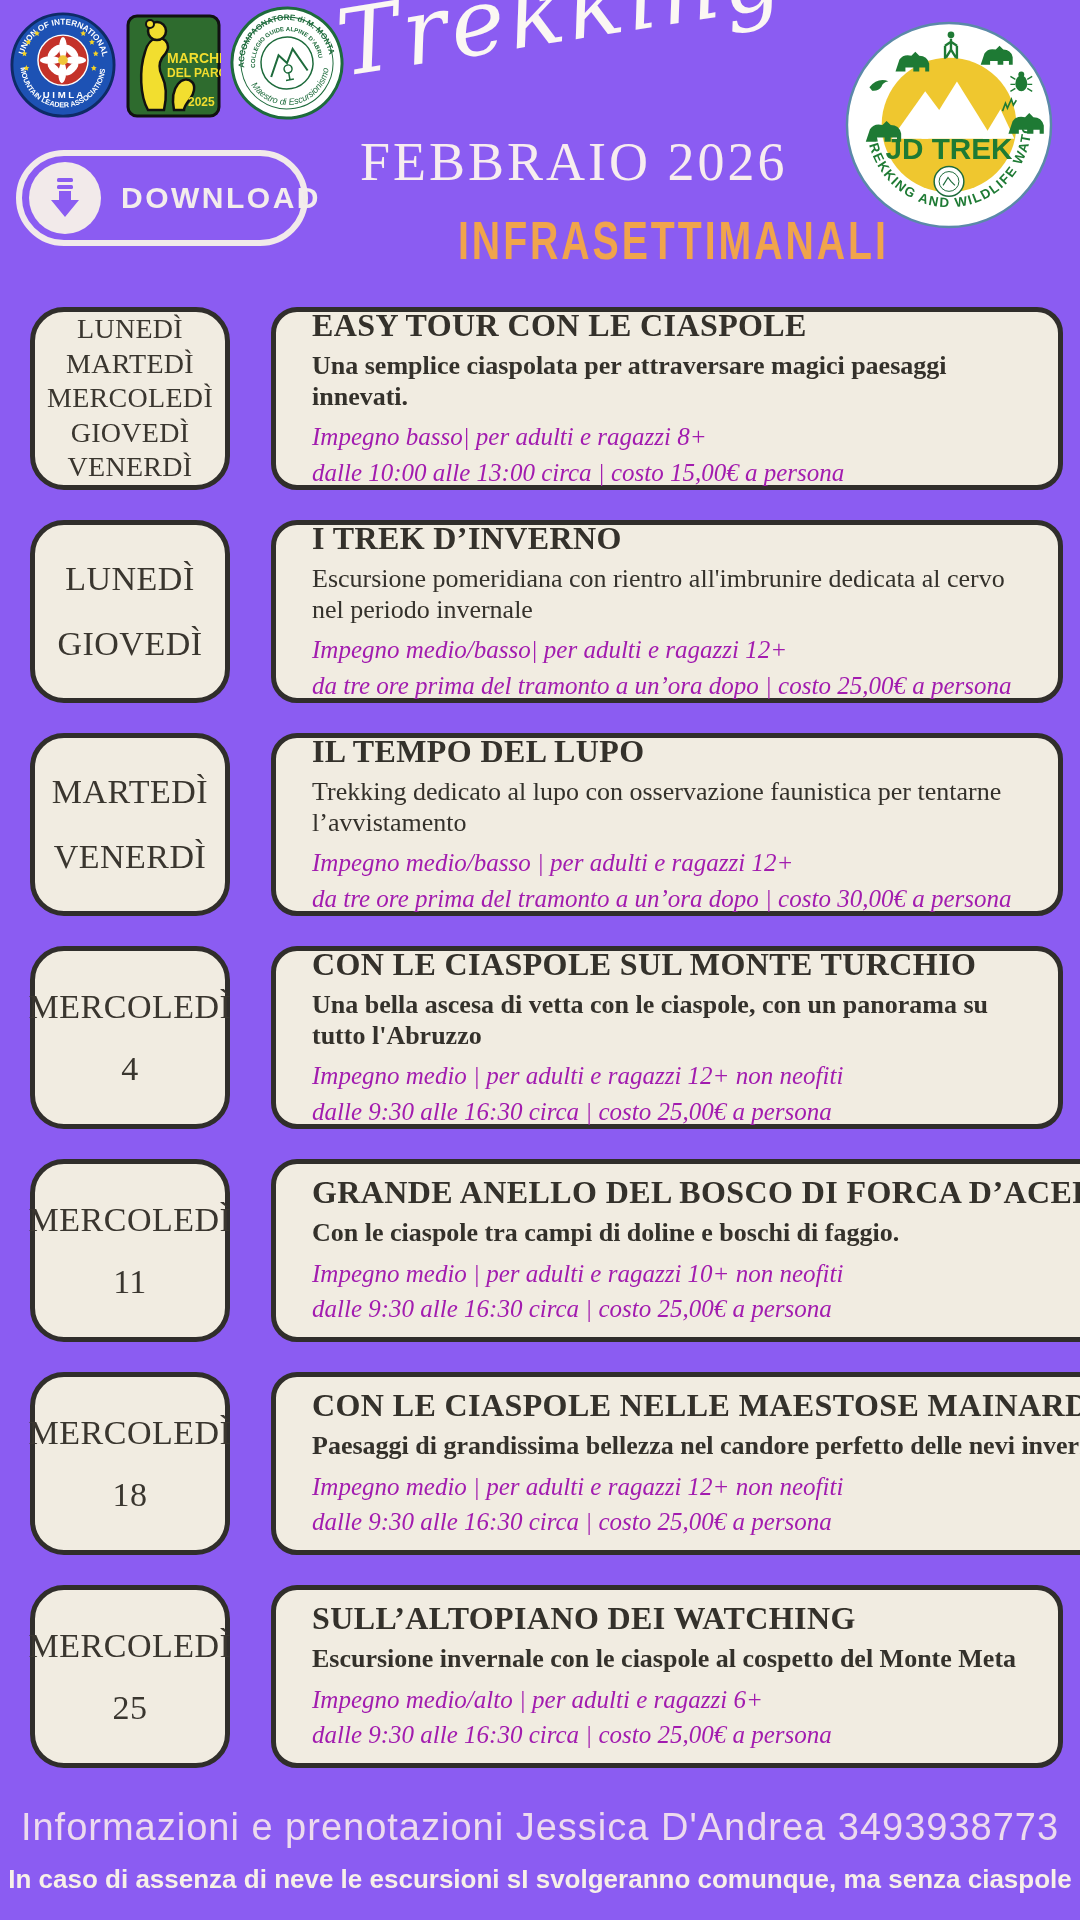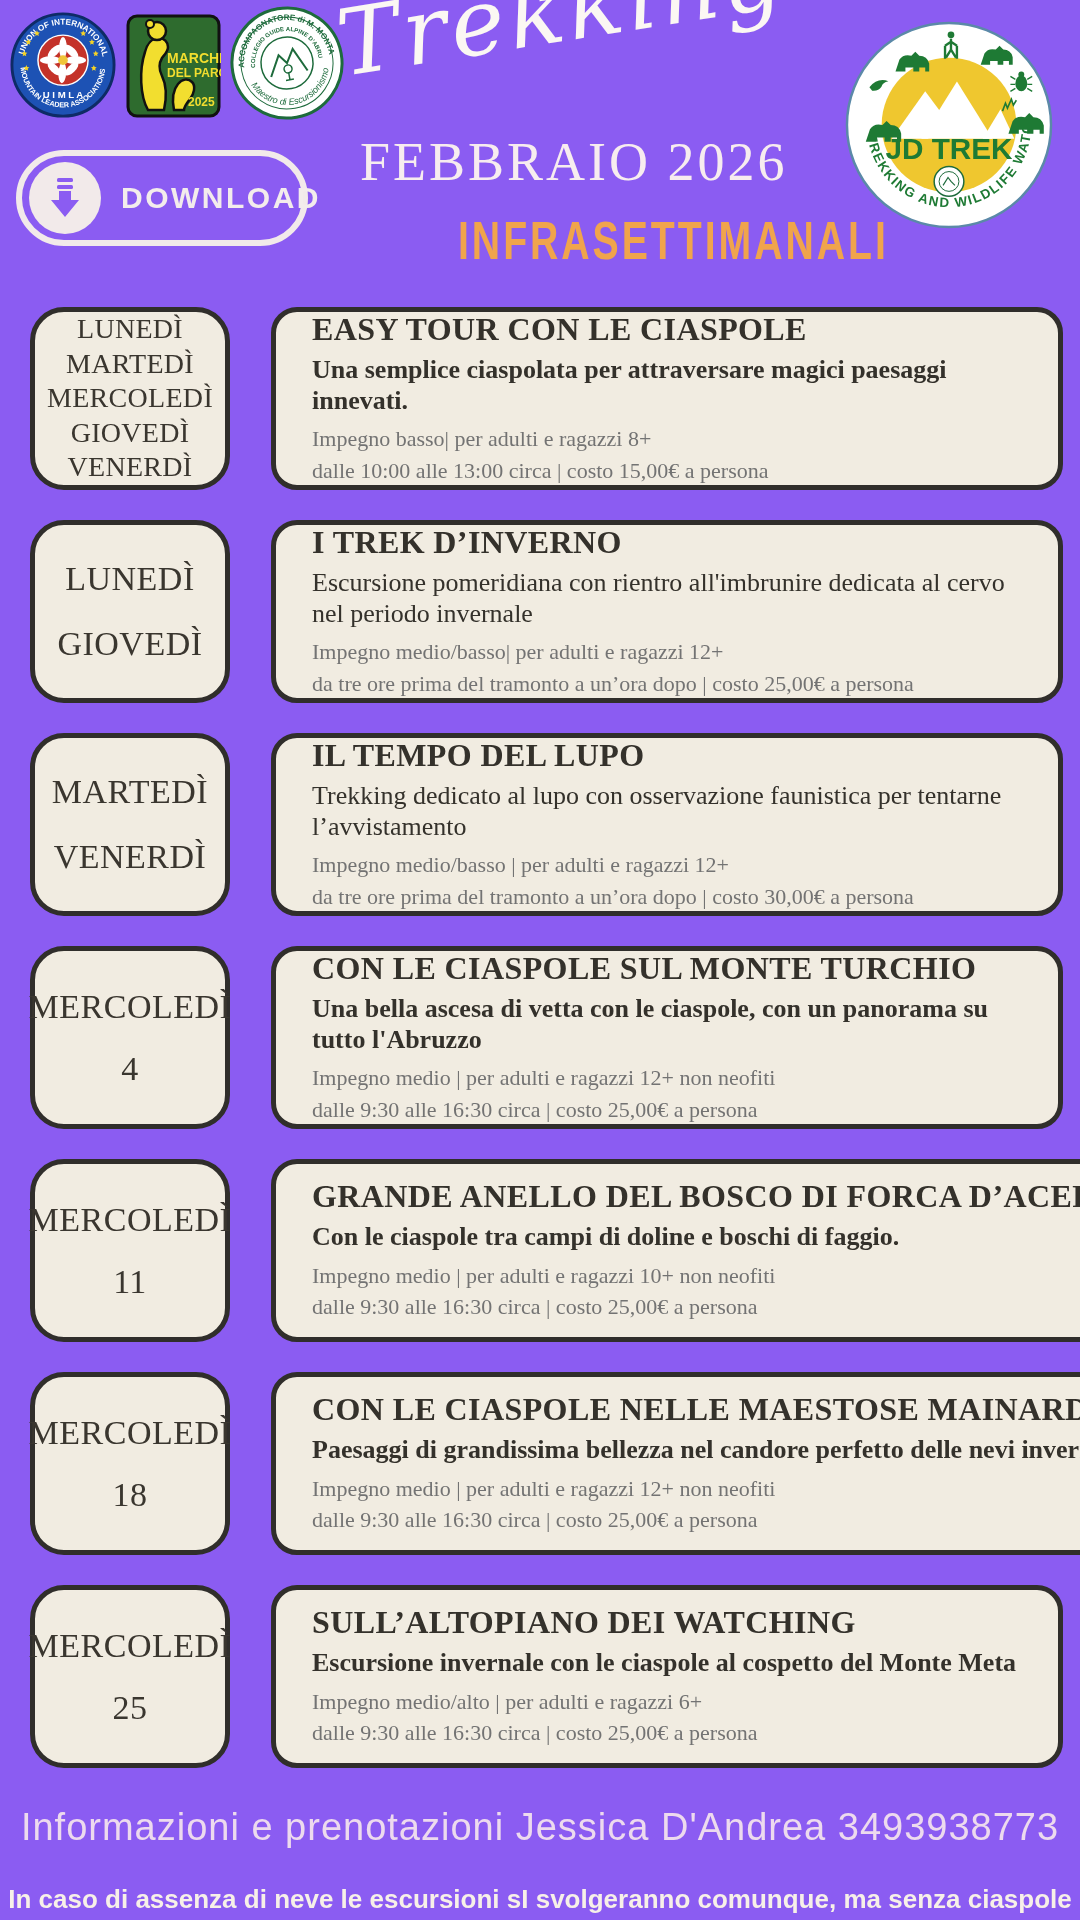--- a/index.html
+++ b/index.html
@@ -74,33 +74,33 @@
     border-radius:26px; padding:8px 16px 8px 36px;
     display:flex; flex-direction:column; justify-content:center;
   }
   .event-title{
     font-weight:bold; font-size:32px; letter-spacing:.4px;
     color:var(--ink); white-space:nowrap; margin-bottom:7px;
   }
   .event-desc{font-size:26px; line-height:1.18; margin-bottom:7px;}
   .event-desc.bold{font-weight:bold;}
   .event-meta{
-    font-size:22px; line-height:1.42; white-space:nowrap;
-    color:#737373;
+    font-style:italic; font-size:25px; line-height:1.42; white-space:nowrap;
+    color:#a21caf;
   }
   
   .footer-info{
     position:absolute; top:1806px; width:1080px; text-align:center;
     font-family:"Liberation Sans","DejaVu Sans",sans-serif;
     font-size:38px; letter-spacing:1px; color:var(--pink); white-space:nowrap;
   }
   .footer-note{
     position:absolute; top:1864px; width:1080px; text-align:center;
     font-family:"Liberation Sans","DejaVu Sans",sans-serif; font-weight:bold;
-    font-size:29px; color:var(--white); white-space:nowrap;margin-top:20px;
+    font-size:29px; color:var(--white); white-space:nowrap;
   }
   svg text{font-family:"Liberation Sans","DejaVu Sans",sans-serif;}
 </style>
 </head>
 <body>
 
 <div class="header">
 
   <svg class="logo logo-uimla" width="106" height="106" viewBox="0 0 110 110">
     <defs>

